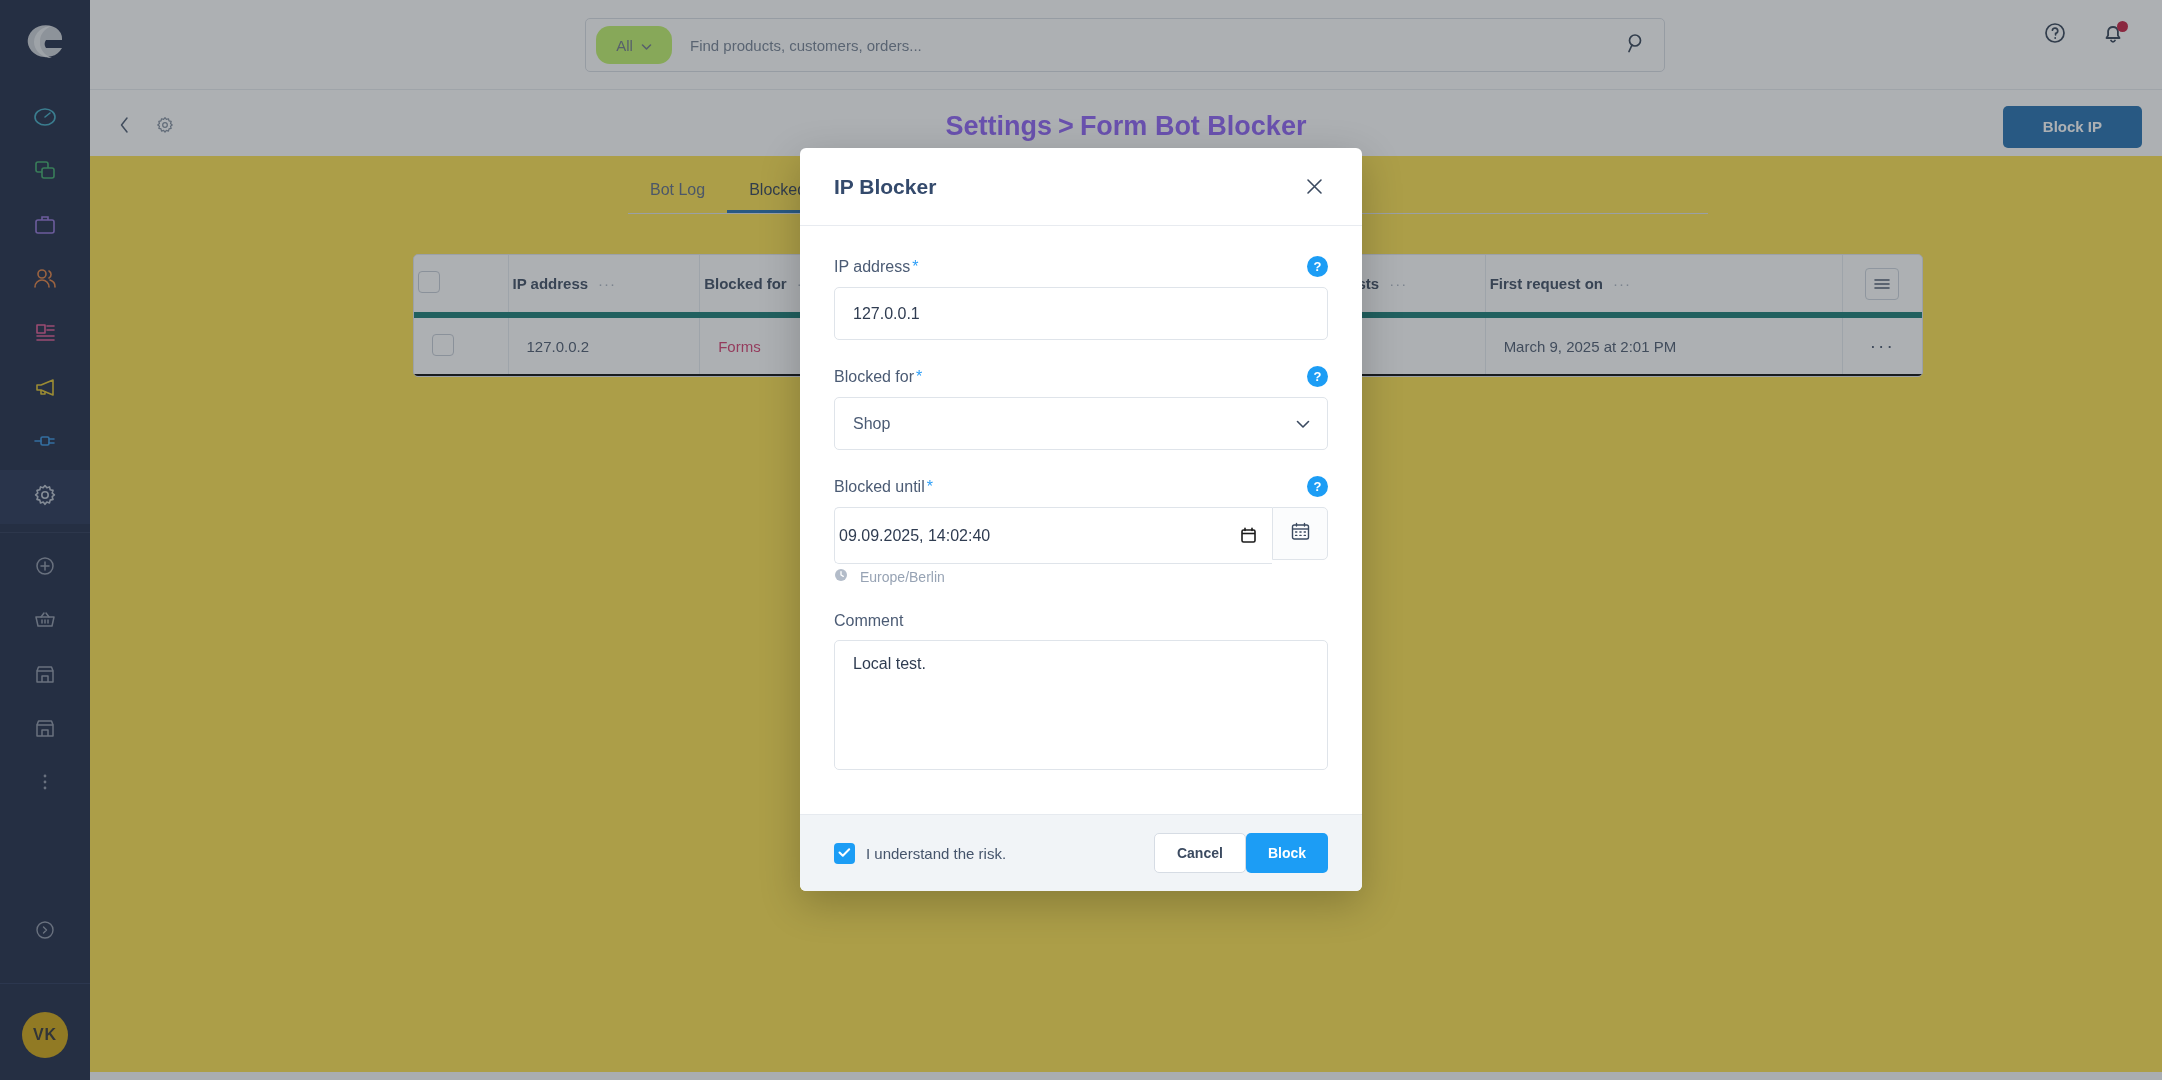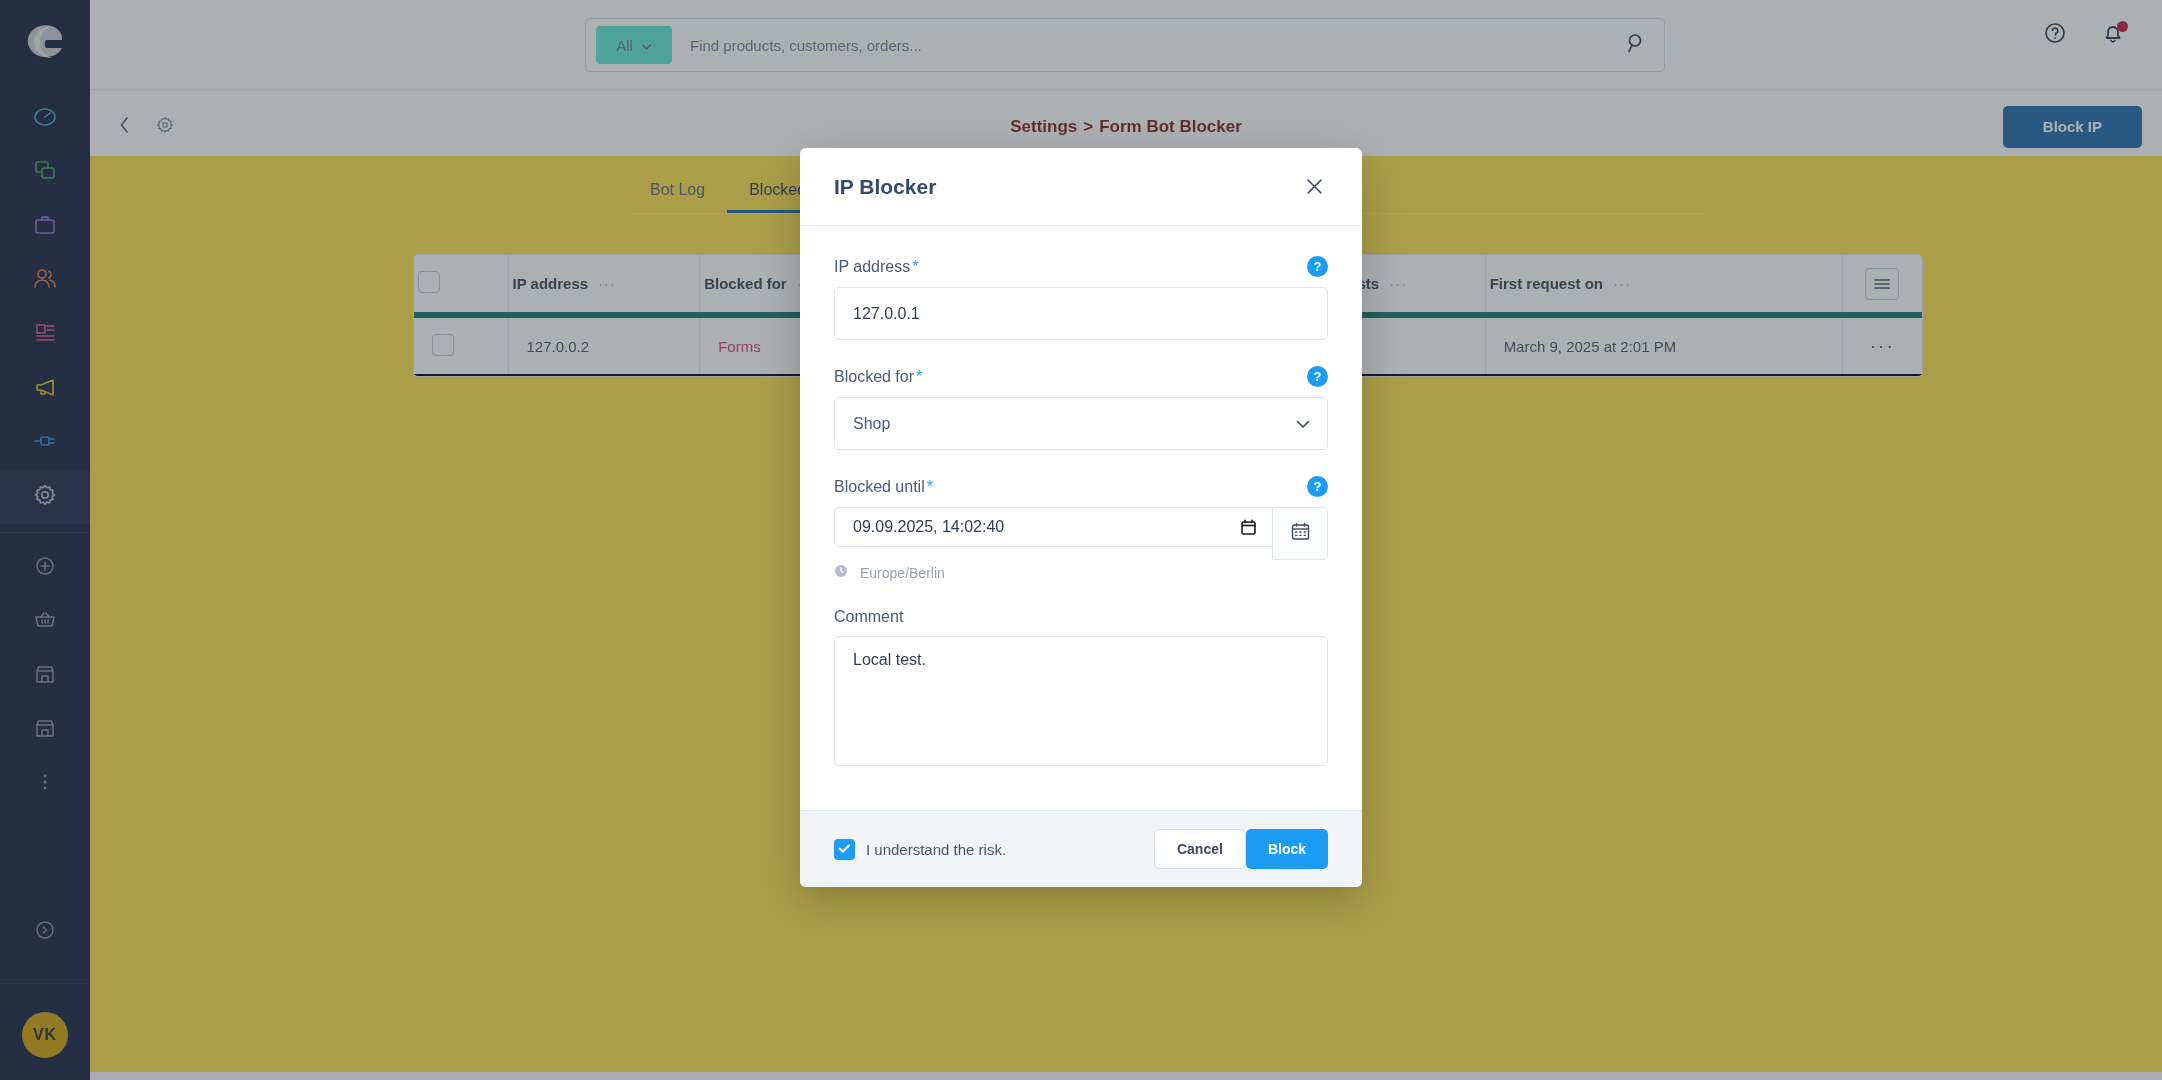--- a/index.html
+++ b/index.html
@@ -48,22 +48,22 @@
     border-bottom: 1px solid #e7eaee;
   }
   .search-wrap {
     position: absolute; left: 495px; top: 18px;
     width: 1080px; height: 54px;
     border: 1px solid #d8dde4; border-radius: 5px;
     background: #fff;
     display: flex; align-items: center; padding: 0 6px 0 10px;
   }
   .search-scope {
-    background: #5eead4; color: #6b7585;
-    border-radius: 4px; height: 38px; min-width: 76px;
+    background: #bef264; color: #6b7585;
+    border-radius: 14px; height: 38px; min-width: 76px;
     display: flex; align-items: center; justify-content: center; gap: 8px;
     font-size: 15px; cursor: pointer;
   }
   .search-input {
     flex: 1; border: none; outline: none; font-size: 15px;
     color: #4a5568; padding-left: 18px; background: transparent;
     font-family: "Liberation Sans", sans-serif;
   }
   .search-input::placeholder { color: #707d90; }
   .search-btn { width: 44px; height: 44px; display:flex; align-items:center; justify-content:center; cursor:pointer;}
@@ -77,21 +77,21 @@
     position: absolute; left: 90px; top: 90px;
     width: 2072px; height: 74px;
     background: #fff;
     display: flex; align-items: center;
     border-bottom: 1px solid #e7eaee;
   }
   .ph-back { margin-left: 22px; cursor: pointer; width:26px; height:26px; display:flex;align-items:center;justify-content:center;}
   .ph-gear { margin-left: 14px; cursor: pointer; width:26px; height:26px; display:flex;align-items:center;justify-content:center;}
   .ph-title {
     position: absolute; left: 50%; transform: translateX(-50%);
-    font-size: 17px; font-weight: 700; color: #7f1d1d; white-space: nowrap;
+    font-size: 27px; font-weight: 700; color: #8b5cf6; white-space: nowrap;
   }
   .ph-title .sep { margin: 0 6px; }
   .ph-action {
     position: absolute; right: 20px;
     background: #1a6aad; color: #fff; border: none;
     font-size: 15px; font-weight: 600;
     padding: 0 40px; height: 42px; border-radius: 5px; cursor: pointer;
     font-family: "Liberation Sans", sans-serif;
   }
 
@@ -175,23 +175,23 @@
   .select-wrap { position: relative; }
   .select-wrap .chev { position: absolute; right: 18px; top: 50%; transform: translateY(-50%); pointer-events: none; }
   .select-wrap select {
     width: 100%; height: 53px; border: 1px solid #dfe4ea; border-radius: 5px;
     font-size: 16px; color: #4b5b74; padding: 0 18px; outline: none; background: #fff;
     appearance: none; -webkit-appearance: none; cursor: pointer;
     font-family: "Liberation Sans", sans-serif;
   }
   .datetime-row { display: flex; }
   .datetime-row .dt-input {
-    flex: 1; height: 40px; border: 1px solid #dfe4ea; border-right: none;
+    flex: 1; height: 57px; border: 1px solid #dfe4ea; border-right: none;
     border-radius: 5px 0 0 5px; display: flex; align-items: center;
-    padding: 0 16px 0 18px; font-size: 16px; color: #2f3c51; background:#fff;
+    padding: 0 16px 0 4px; font-size: 16px; color: #2f3c51; background:#fff;
     justify-content: space-between; cursor: text;
   }
   .dt-cal-glyph { color: #1b1b1b; display:flex; align-items:center;}
   .dt-btn {
     width: 56px; height: 53px; border: 1px solid #dfe4ea; border-radius: 0 5px 5px 0;
     background: #fbfcfd; display: flex; align-items: center; justify-content: center; cursor: pointer;
   }
   .tz-row { display: flex; align-items: center; gap: 12px; margin-top: 4px; }
   .tz-text { font-size: 14px; color: #97a3b4; }
   textarea.inp-area {

